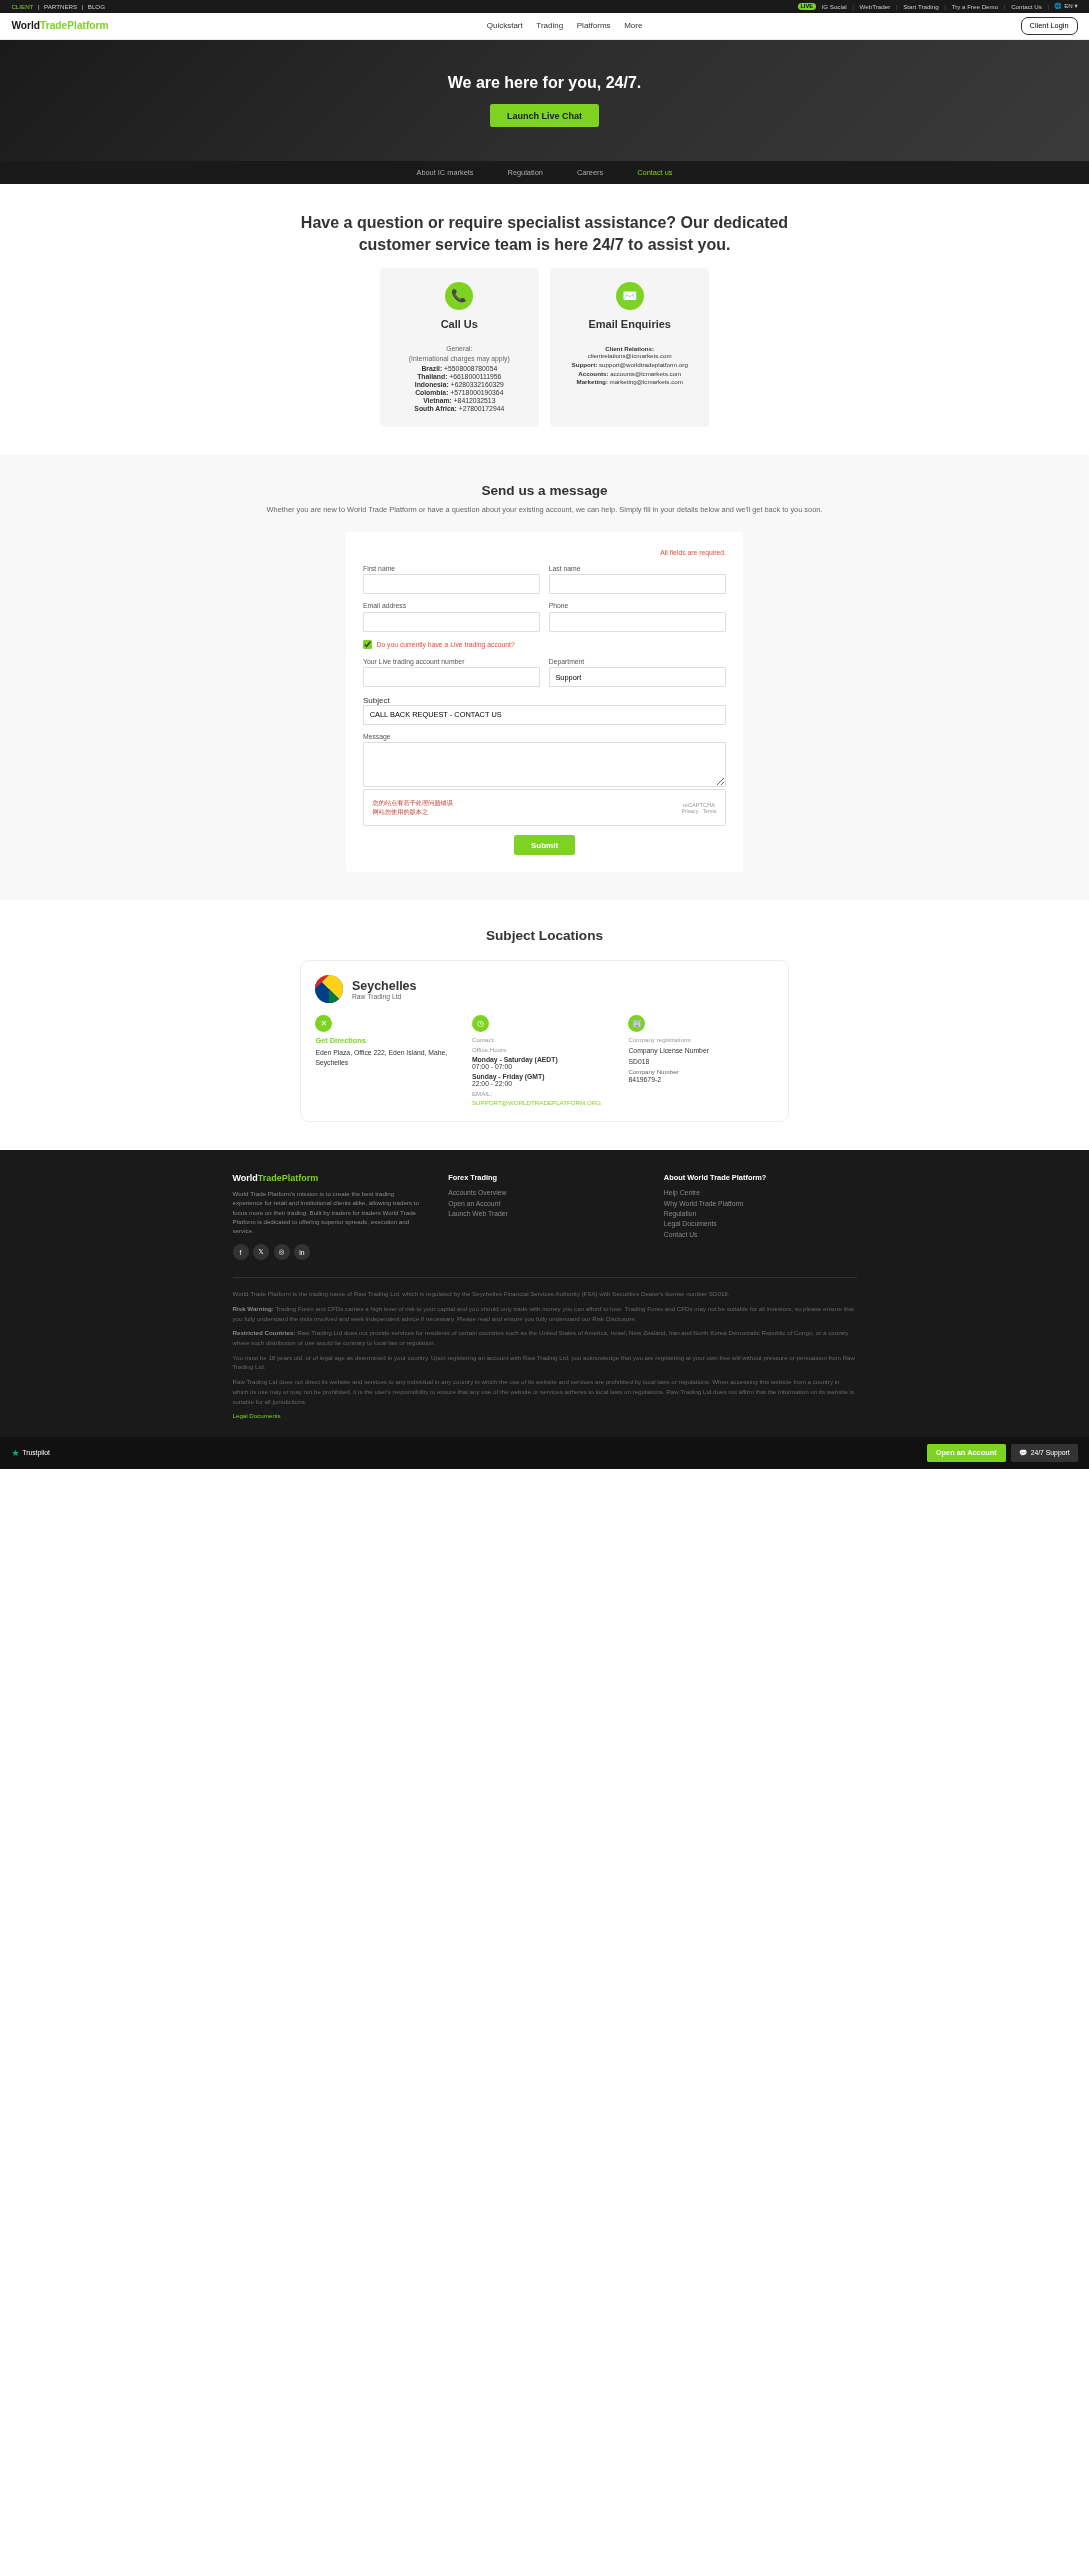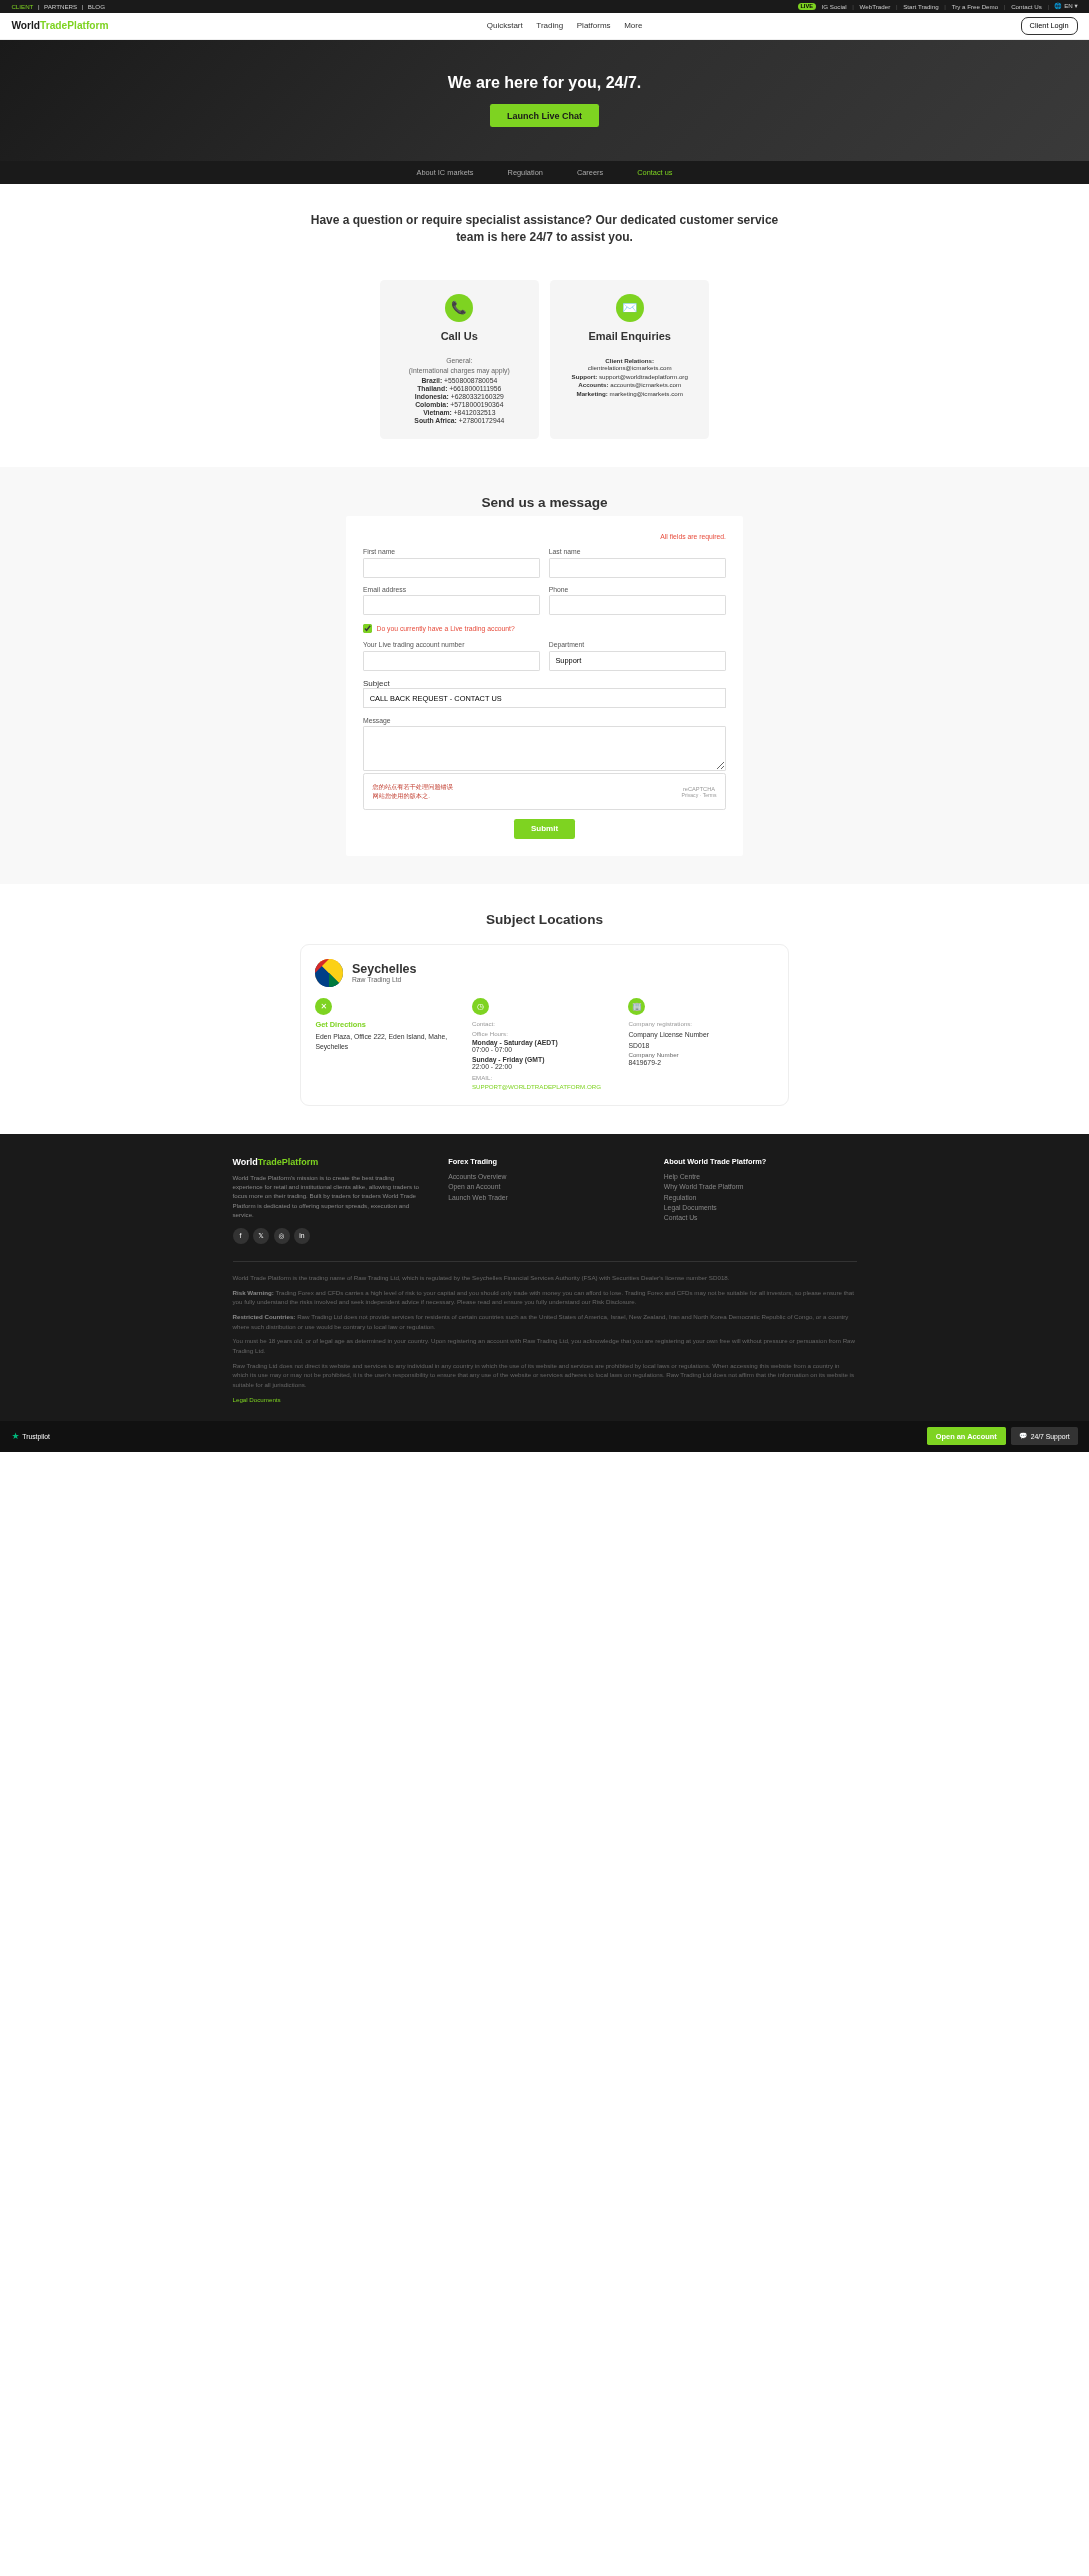--- a/index.html
+++ b/index.html
@@ -81,21 +81,21 @@
     .sub-nav a { color: #aaa; text-decoration: none; font-size: 7.4px; }
     .sub-nav a.active { color: #7ed321; }
 
     
     .contact-section {
       padding: 28px 11.4px;
       text-align: center;
       max-width: 511px;
       margin: 0 auto;
     }
-    .contact-section h2 { font-size: 12px; font-weight: bold; margin-bottom: 34px; line-height: 1.4; }
+    .contact-section h2 { font-size: 16px; font-weight: bold; margin-bottom: 11px; line-height: 1.4; }
     .contact-cards { display: flex; gap: 11.4px; justify-content: center; flex-wrap: wrap; }
     .contact-card {
       background: #f5f5f5;
       border-radius: 4.5px;
       padding: 14px 17px;
       width: 159px;
       text-align: center;
     }
     .contact-card-icon {
       width: 28px;
@@ -375,20 +375,21 @@
         <div class="email-entry"><span class="email-label">Support:</span> support@worldtradeplatform.org</div>
         <div class="email-entry"><span class="email-label">Accounts:</span> accounts@icmarkets.com</div>
         <div class="email-entry"><span class="email-label">Marketing:</span> marketing@icmarkets.com</div>
       </div>
     </div>
   </div>
 </div>
 
 <div class="form-section">
   <h2>Send us a message</h2>
+  <p class="subtitle">Whether you are new to World Trade Platform or have a question about your existing account, we can help. Simply fill in your details below and we'll get back to you soon.</p>
   <div class="form-container">
     <div class="required-note">All fields are required.</div>
     <div class="form-row">
       <div class="form-group">
         <label>First name</label>
         <input type="text" style="">
       </div>
       <div class="form-group">
         <label>Last name</label>
         <input type="text" style="">

